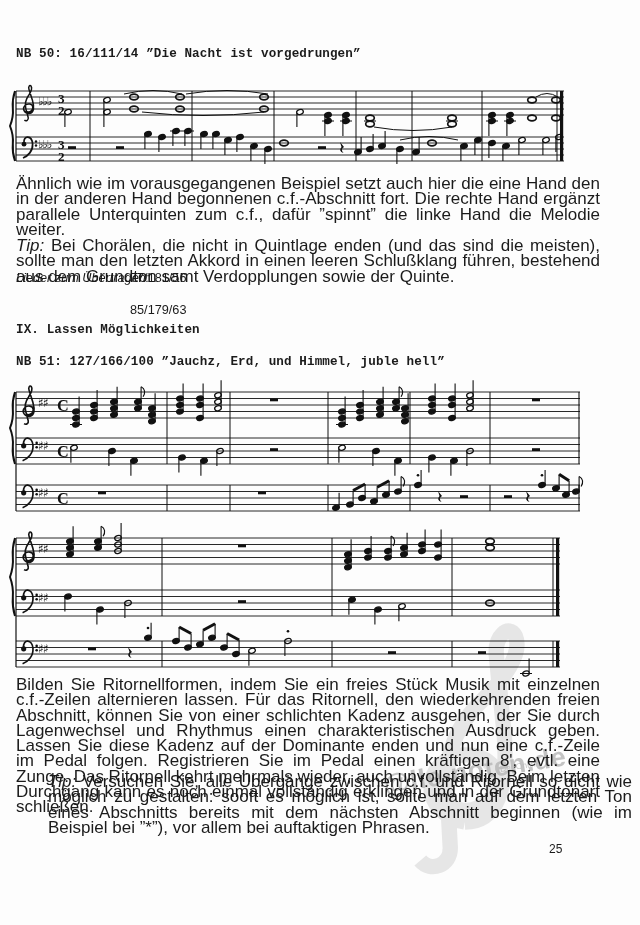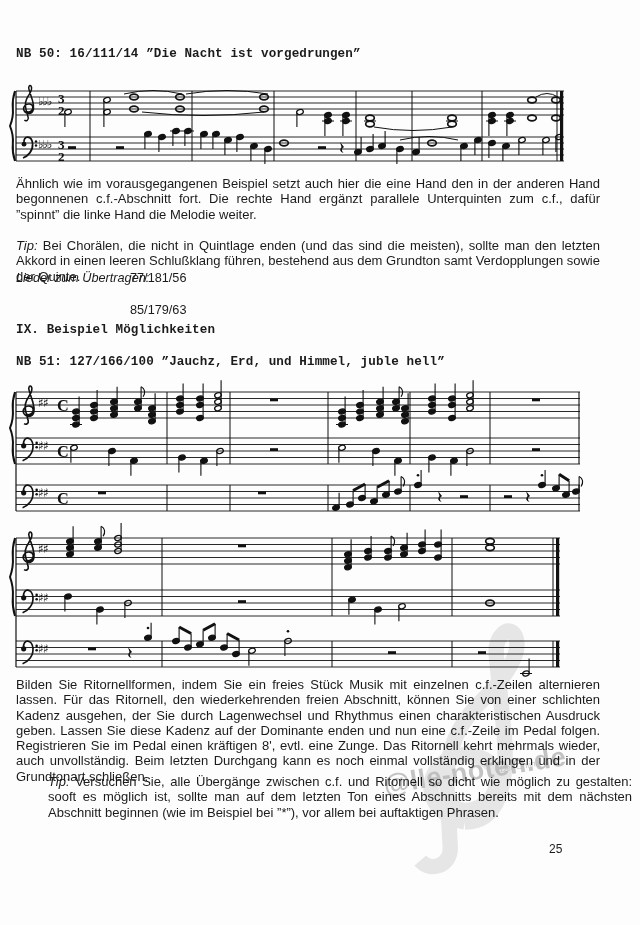--- a/index.html
+++ b/index.html
@@ -2,21 +2,21 @@
 <html><head>
 <meta charset="utf-8">
 <style>
   html,body{margin:0;padding:0;}
   body{
     width:640px;height:925px;position:relative;overflow:hidden;
     background:#fdfdfd;color:#1b1b1b;
     font-family:"Liberation Sans",sans-serif;
   }
   .h{position:absolute;font-weight:bold;font-size:12.6px;white-space:nowrap;letter-spacing:.1px;font-family:Liberation Mono, monospace;}
-  .p{position:absolute;left:16px;width:584px;font-size:13px;line-height:15.3px;text-align:justify;}
+  .p{position:absolute;left:16px;width:584px;font-size:17px;line-height:15.3px;text-align:justify;}
   .it{font-style:italic;}
   .score{position:absolute;overflow:visible;}
   svg{font-family:"DejaVu Sans",sans-serif;}
   .lieder{position:absolute;left:16px;top:271px;font-size:12.7px;line-height:15.3px;height:32px;width:300px;}
   .lieder .lbl{position:absolute;left:0;top:0;text-align:center;}
   .lieder .v0{position:absolute;left:114px;top:0;}
   .lieder .v1{position:absolute;left:114px;top:32px;}
   .pageno{position:absolute;left:549px;top:842px;font-size:12px;}
   .wm{position:absolute;inset:0;pointer-events:none;mix-blend-mode:multiply;}
   .wm-clef{position:absolute;left:330px;top:598px;}
@@ -164,21 +164,21 @@
 <div class="p" style="top:176px;">Ähnlich wie im vorausgegangenen Beispiel setzt auch hier die eine Hand den in der anderen Hand begonnenen c.f.-Abschnitt fort. Die rechte Hand ergänzt parallele Unterquinten zum c.f., dafür ”spinnt” die linke Hand die Melodie weiter.</div>
 
 <div class="p" style="top:238px;"><span class="it">Tip:</span><span> Bei Chorälen, die nicht in Quintlage enden (und das sind die meisten), sollte man den letzten Akkord in einen leeren Schlußklang führen, bestehend aus dem Grundton samt Verdopplungen sowie der Quinte.</span></div>
 
 <div class="lieder">
   <span class="lbl it">Lieder zum Übertragen:</span>
   <span class="v0">77/181/56</span>
   <span class="v1">85/179/63</span>
 </div>
 
-<div class="h" style="left:16px;top:323px;">IX. Beispiel Möglichkeiten</div>
+<div class="h" style="left:16px;top:323px;">IX. Lassen Möglichkeiten</div>
 
 <div class="h" style="left:16px;top:355px;">NB 51: 127/166/100 ”Jauchz, Erd, und Himmel, juble hell”</div>
 
 <svg class="score" width="568" height="130" style="left: 12px; top: 386px;">
     <line x1="4" x2="568" y1="6" y2="6" stroke="#111" stroke-width="0.9"></line>
     <line x1="4" x2="568" y1="12.5" y2="12.5" stroke="#111" stroke-width="0.9"></line>
     <line x1="4" x2="568" y1="19" y2="19" stroke="#111" stroke-width="0.9"></line>
     <line x1="4" x2="568" y1="25.5" y2="25.5" stroke="#111" stroke-width="0.9"></line>
     <line x1="4" x2="568" y1="32" y2="32" stroke="#111" stroke-width="0.9"></line>
     <line x1="4" x2="568" y1="52" y2="52" stroke="#111" stroke-width="0.9"></line>

